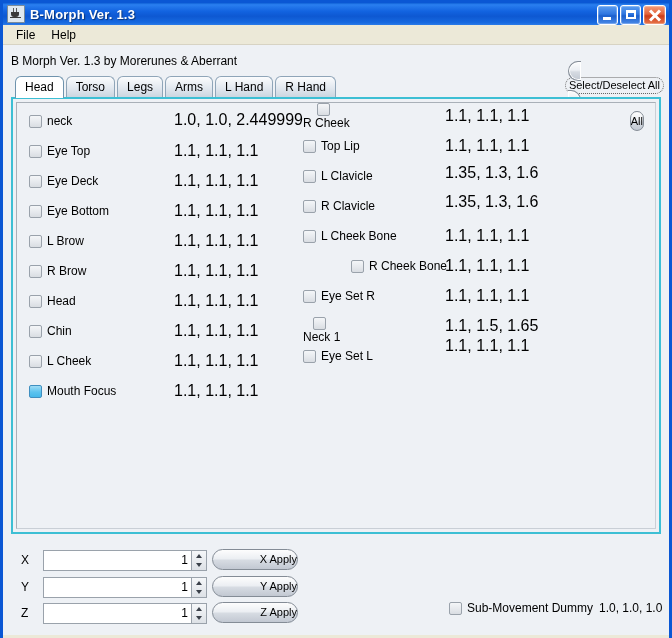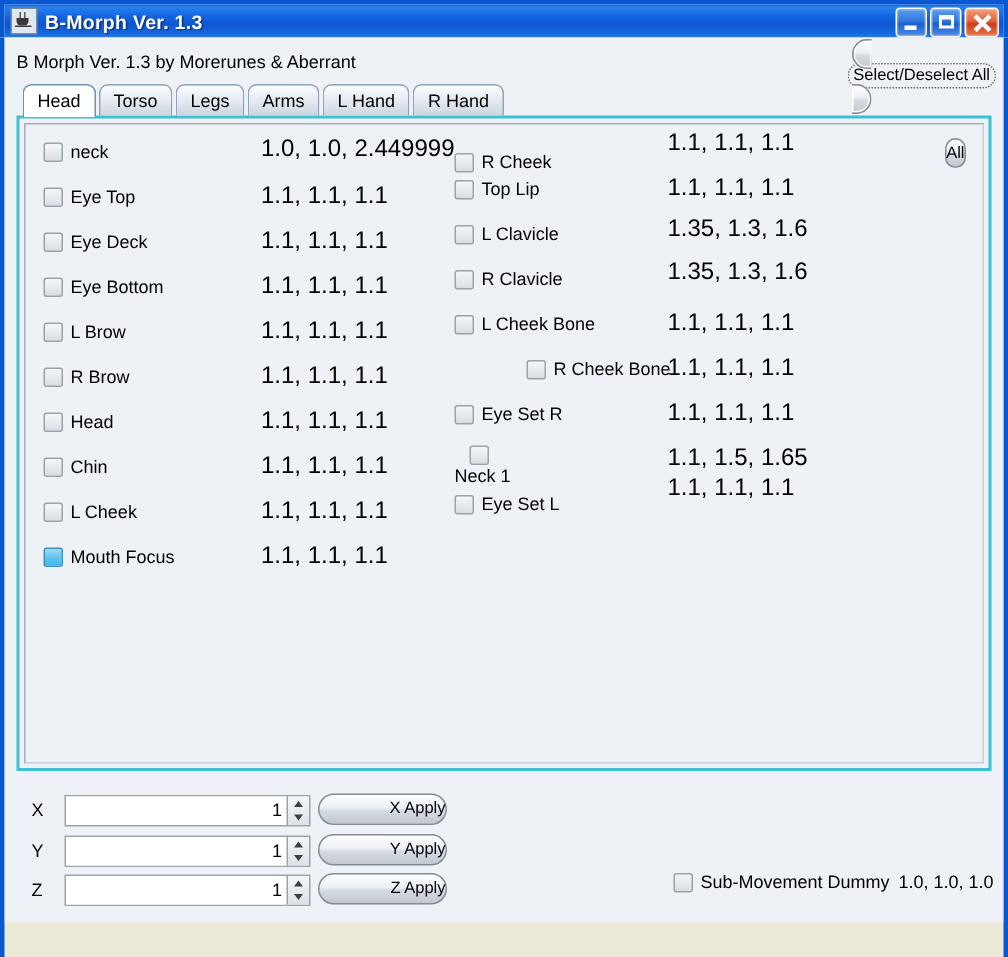--- a/index.html
+++ b/index.html
@@ -196,21 +196,21 @@
   .pill-btn .focus-ring {
     display: block;
     border: 1px dotted #666;
     border-radius: 9px;
     padding: 1px 3px;
     margin: -1px -3px;
   }
   .select-all-wrap {
     position: absolute;
     right: 8px;
-    top: 3px;
+    top: 19px;
   }
 
   
   .tabbed {
     margin: 0 8px;
     position: relative;
   }
   .tabstrip {
     display: flex;
     align-items: flex-end;
@@ -426,20 +426,24 @@
       </span>
     <span class="win-btn close">
         <span class="glyph-x1"></span>
         <span class="glyph-x2"></span>
       </span>
   </span>
 </div>
 
 <div class="window">
 
+  <div class="menubar">
+    <span class="menu-item">File</span>
+    <span class="menu-item">Help</span>
+  </div>
 
   <div class="client">
 
     <div class="infobar">
       <span class="infotext">B Morph Ver. 1.3 by Morerunes &amp; Aberrant</span>
       <span class="select-all-wrap">
         <span class="pill-btn focused">
           <span class="focus-ring">Select/Deselect All</span>
         </span>
       </span>
@@ -508,21 +512,21 @@
                 <span class="cb-label">L Cheek</span>
               </div>
               <div class="val" style="top: 249px;">1.1, 1.1, 1.1</div>
               <div class="row" style="top: 279px;">
                 <span class="cb hl"></span>
                 <span class="cb-label">Mouth Focus</span>
               </div>
               <div class="val" style="top: 279px;">1.1, 1.1, 1.1</div>
             </div>
           <div class="col col-right" id="col-right">
-              <div class="row" style="top: 16px;">
+              <div class="row" style="top: 0; flex-direction: column;">
                 <span class="cb"></span>
                 <span class="cb-label">R Cheek</span>
               </div>
               <div class="val" style="top: 4px;">1.1, 1.1, 1.1</div>
               <div class="row" style="top: 34px;">
                 <span class="cb"></span>
                 <span class="cb-label">Top Lip</span>
               </div>
               <div class="val" style="top: 34px;">1.1, 1.1, 1.1</div>
               <div class="row" style="top: 64px;">

